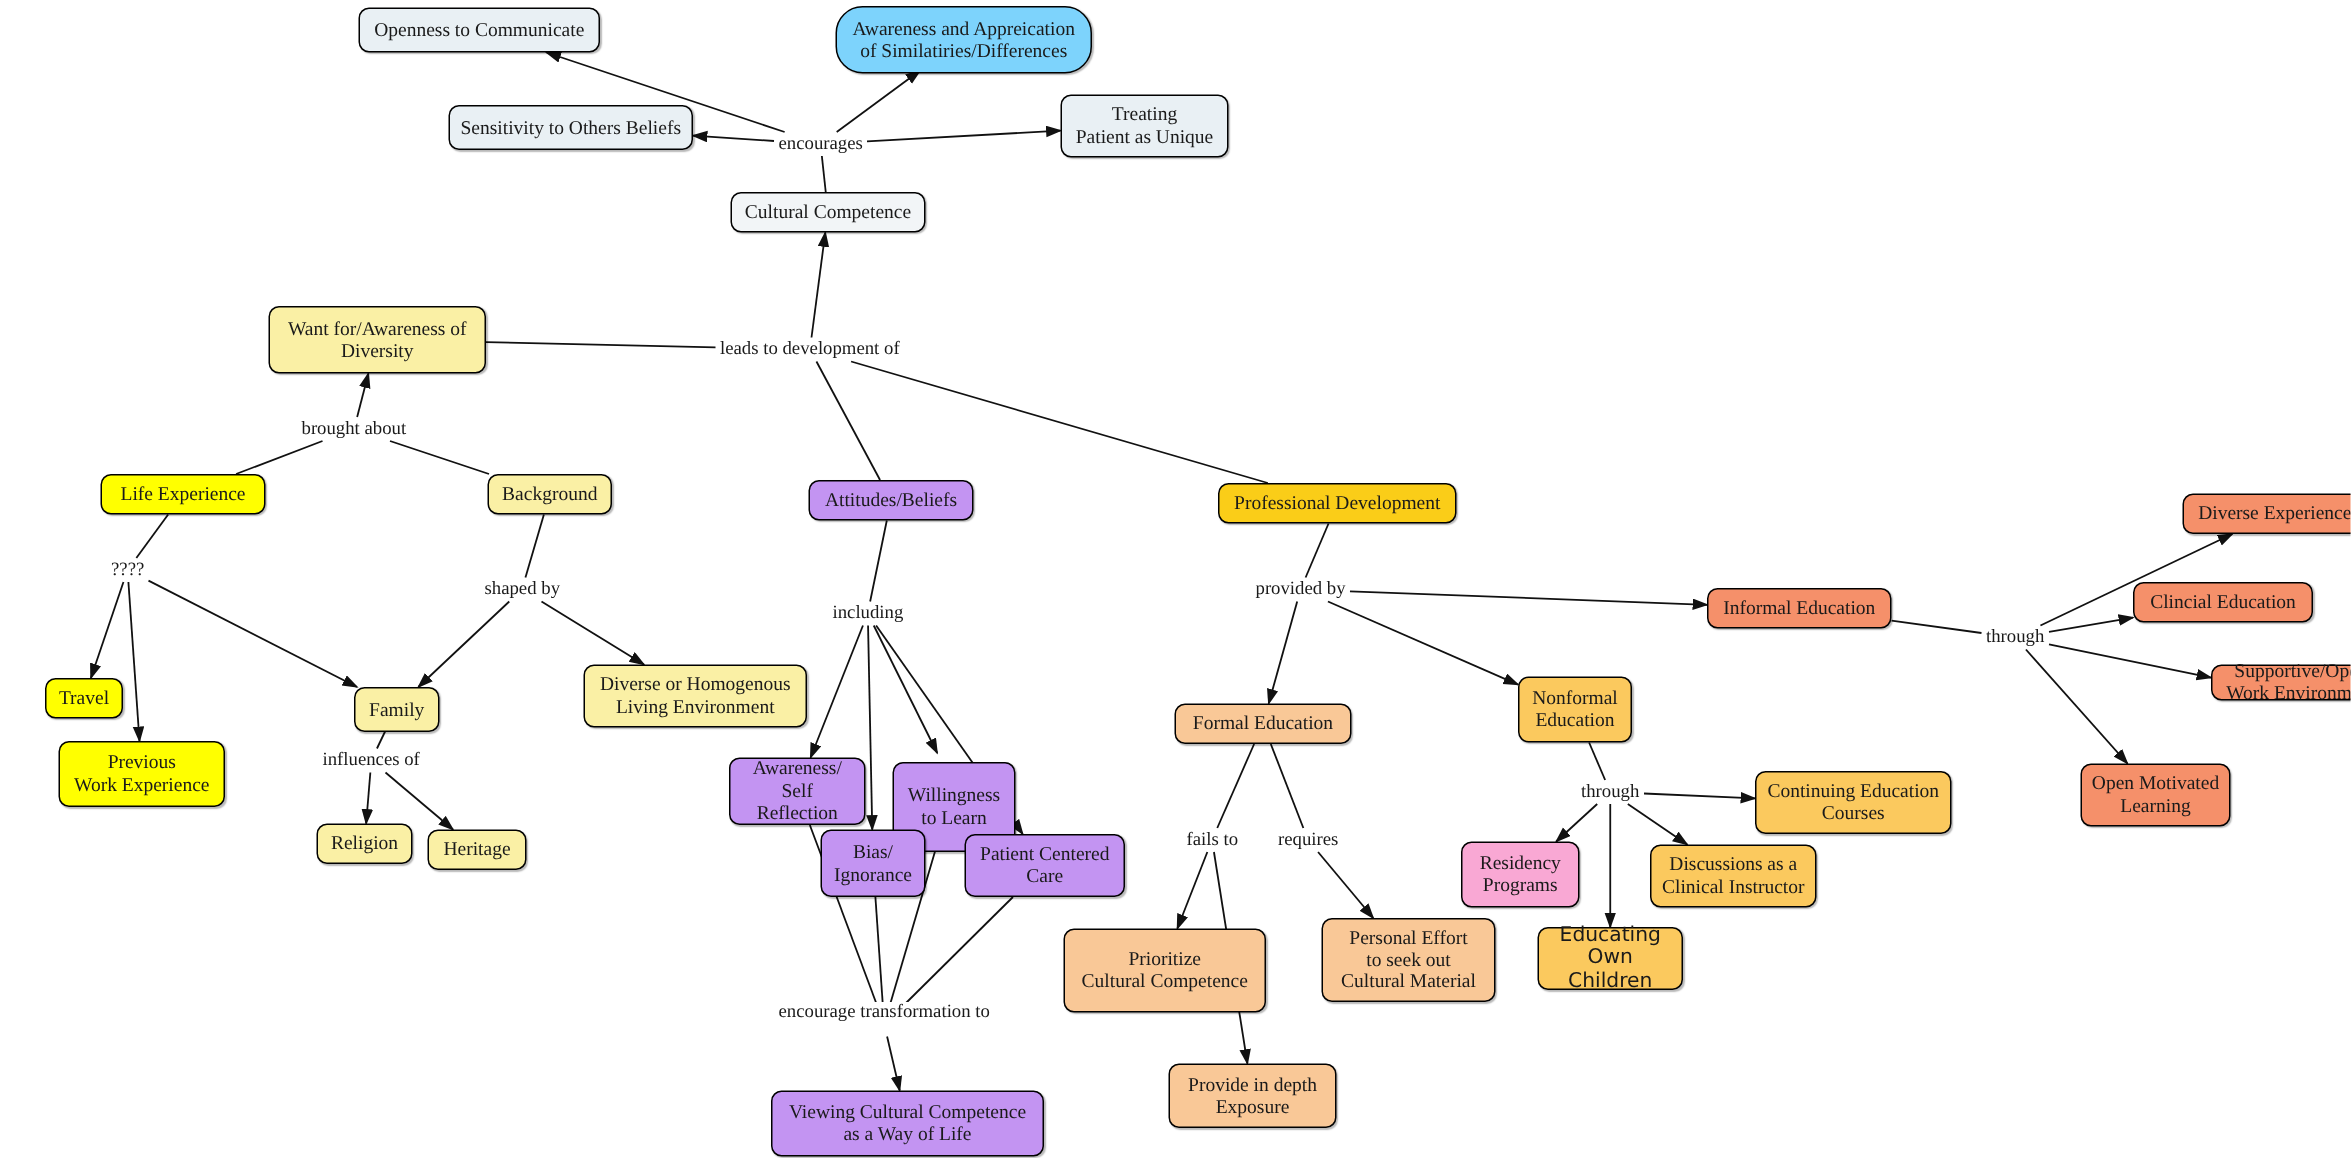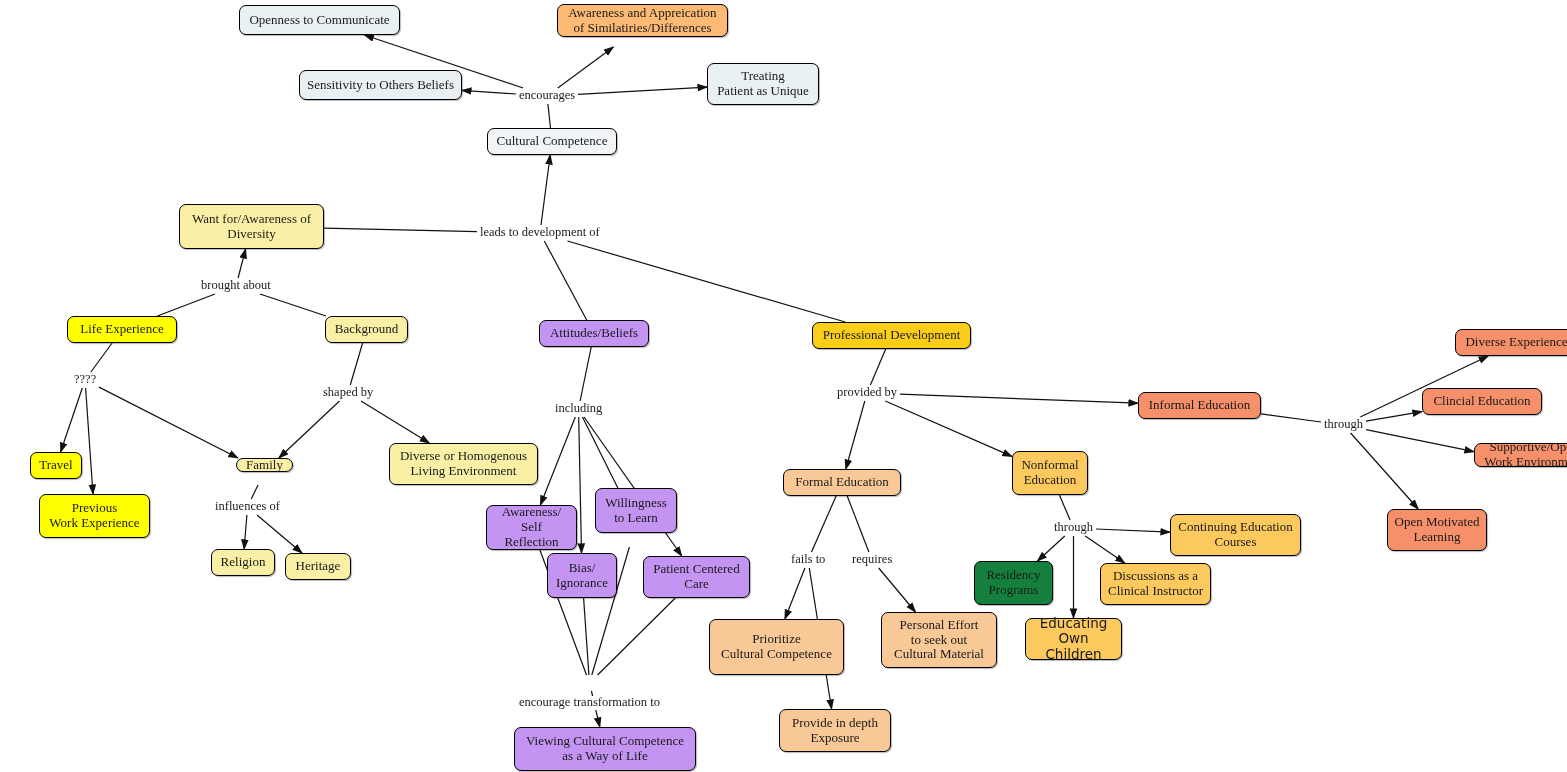--- a/index.html
+++ b/index.html
@@ -118,62 +118,62 @@
         <line x1="1066.0" y1="529.0" x2="1140.0" y2="532.2" stroke="#111111" stroke-width="1.2" marker-end="url(#arrowhead)"></line>
         <line x1="1231.0" y1="413.8" x2="1291.0" y2="422.0" stroke="#111111" stroke-width="1.2"></line>
         <line x1="1330.3" y1="417.0" x2="1458.2" y2="356.0" stroke="#111111" stroke-width="1.2" marker-end="url(#arrowhead)"></line>
         <line x1="1336.0" y1="421.2" x2="1392.0" y2="411.7" stroke="#111111" stroke-width="1.2" marker-end="url(#arrowhead)"></line>
         <line x1="1336.0" y1="429.6" x2="1444.0" y2="451.7" stroke="#111111" stroke-width="1.2" marker-end="url(#arrowhead)"></line>
         <line x1="1320.6" y1="433.0" x2="1388.3" y2="509.0" stroke="#111111" stroke-width="1.2" marker-end="url(#arrowhead)"></line>
       </g>
   </svg>
   <div id="nodes-group">
       <div class="node" style="left: 209px; top: 5px; width: 161px; height: 30px; background: rgb(233, 240, 244);">Openness to Communicate</div>
-      <div class="node" style="left: 527px; top: 4px; width: 171px; height: 33px; background: #fdba74;">Awareness and Appreication
+      <div class="node" style="left: 527px; top: 4px; width: 171px; height: 45px; background: #7dd3fc; border-radius: 18px;">Awareness and Appreication
 of Similatiries/Differences</div>
       <div class="node" style="left: 269px; top: 70px; width: 163px; height: 30px; background: rgb(233, 240, 244);">Sensitivity to Others Beliefs</div>
       <div class="node" style="left: 677px; top: 63px; width: 112px; height: 42px; background: rgb(233, 240, 244);">Treating
 Patient as Unique</div>
       <div class="node" style="left: 457px; top: 128px; width: 130px; height: 27px; background: rgb(242, 245, 247);">Cultural Competence</div>
       <div class="node" style="left: 149px; top: 204px; width: 145px; height: 45px; background: rgb(250, 240, 165);">Want for/Awareness of
 Diversity</div>
       <div class="node" style="left: 37px; top: 316px; width: 110px; height: 27px; background: rgb(255, 255, 0); text-align: right;">Life Experience</div>
       <div class="node" style="left: 295px; top: 316px; width: 83px; height: 27px; background: rgb(250, 240, 165);">Background</div>
       <div class="node" style="left: 0px; top: 452px; width: 52px; height: 27px; background: rgb(255, 255, 0);">Travel</div>
       <div class="node" style="left: 9px; top: 494px; width: 111px; height: 44px; background: rgb(255, 255, 0);">Previous
 Work Experience</div>
-      <div class="node" style="left: 206px; top: 458px; width: 57px; height: 14px; background: rgb(250, 240, 165);">Family</div>
+      <div class="node" style="left: 206px; top: 458px; width: 57px; height: 30px; background: rgb(250, 240, 165);">Family</div>
       <div class="node" style="left: 359px; top: 443px; width: 149px; height: 42px; background: rgb(250, 240, 165);">Diverse or Homogenous
 Living Environment</div>
       <div class="node" style="left: 181px; top: 549px; width: 64px; height: 27px; background: rgb(250, 240, 165);">Religion</div>
       <div class="node" style="left: 255px; top: 553px; width: 66px; height: 27px; background: rgb(250, 240, 165);">Heritage</div>
       <div class="node" style="left: 509px; top: 320px; width: 110px; height: 27px; background: rgb(195, 148, 242);">Attitudes/Beliefs</div>
       <div class="node" style="left: 456px; top: 505px; width: 91px; height: 45px; background: rgb(195, 148, 242);">Awareness/
 Self Reflection</div>
-      <div class="node" style="left: 565px; top: 488px; width: 82px; height: 45px; background: rgb(195, 148, 242);">Willingness
+      <div class="node" style="left: 565px; top: 508px; width: 82px; height: 60px; background: rgb(195, 148, 242);">Willingness
 to Learn</div>
       <div class="node" style="left: 517px; top: 553px; width: 70px; height: 45px; background: rgb(195, 148, 242);">Bias/
 Ignorance</div>
       <div class="node" style="left: 613px; top: 556px; width: 107px; height: 42px; background: rgb(195, 148, 242);">Patient Centered
 Care</div>
       <div class="node" style="left: 484px; top: 727px; width: 182px; height: 44px; background: rgb(195, 148, 242);">Viewing Cultural Competence
 as a Way of Life</div>
       <div class="node" style="left: 782px; top: 322px; width: 159px; height: 27px; background: rgb(250, 205, 24);">Professional Development</div>
       <div class="node" style="left: 753px; top: 469px; width: 118px; height: 27px; background: rgb(249, 200, 151);">Formal Education</div>
       <div class="node" style="left: 982px; top: 451px; width: 76px; height: 44px; background: rgb(251, 201, 94);">Nonformal
 Education</div>
       <div class="node" style="left: 1108px; top: 392px; width: 123px; height: 27px; background: rgb(245, 144, 106);">Informal Education</div>
       <div class="node" style="left: 679px; top: 619px; width: 135px; height: 56px; background: rgb(249, 200, 151);">Prioritize
 Cultural Competence</div>
       <div class="node" style="left: 851px; top: 612px; width: 116px; height: 56px; background: rgb(249, 200, 151);">Personal Effort
 to seek out
 Cultural Material</div>
       <div class="node" style="left: 749px; top: 709px; width: 112px; height: 43px; background: rgb(249, 200, 151);">Provide in depth
 Exposure</div>
-      <div class="node" style="left: 944px; top: 561px; width: 79px; height: 44px; background: #15803d;">Residency
+      <div class="node" style="left: 944px; top: 561px; width: 79px; height: 44px; background: #f9a8d4;">Residency
 Programs</div>
       <div class="node sans" style="left: 995px; top: 618px; width: 97px; height: 42px; background: rgb(251, 201, 94);">Educating
 Own Children</div>
       <div class="node" style="left: 1070px; top: 563px; width: 111px; height: 42px; background: rgb(251, 201, 94);">Discussions as a
 Clinical Instructor</div>
       <div class="node" style="left: 1140px; top: 514px; width: 131px; height: 42px; background: rgb(251, 201, 94);">Continuing Education
 Courses</div>
       <div class="node" style="left: 1425px; top: 329px; width: 123px; height: 27px; background: rgb(245, 144, 106);">Diverse Experience</div>
       <div class="node" style="left: 1392px; top: 388px; width: 120px; height: 27px; background: rgb(245, 144, 106);">Clincial Education</div>
       <div class="node" style="left: 1444px; top: 443px; width: 120px; height: 24px; background: rgb(245, 144, 106);">Supportive/Open
@@ -182,20 +182,20 @@
 Learning</div>
     </div>
   <div id="labels-group">
       <div class="link-label" style="left: 487px; top: 89px;">encourages</div>
       <div class="link-label" style="left: 448px; top: 226px;">leads to development of</div>
       <div class="link-label" style="left: 169px; top: 279px;">brought about</div>
       <div class="link-label" style="left: 42px; top: 373px;">????</div>
       <div class="link-label" style="left: 291px; top: 386px;">shaped by</div>
       <div class="link-label" style="left: 183px; top: 500px;">influences of</div>
       <div class="link-label" style="left: 523px; top: 402px;">including</div>
-      <div class="link-label" style="left: 487px; top: 696px;">encourage transformation to</div>
+      <div class="link-label" style="left: 487px; top: 668px;">encourage transformation to</div>
       <div class="link-label" style="left: 805px; top: 386px;">provided by</div>
       <div class="link-label" style="left: 759px; top: 553px;">fails to</div>
       <div class="link-label" style="left: 820px; top: 553px;">requires</div>
       <div class="link-label" style="left: 1022px; top: 521px;">through</div>
       <div class="link-label" style="left: 1292px; top: 418px;">through</div>
     </div>
 </div>
 
 </body></html>

